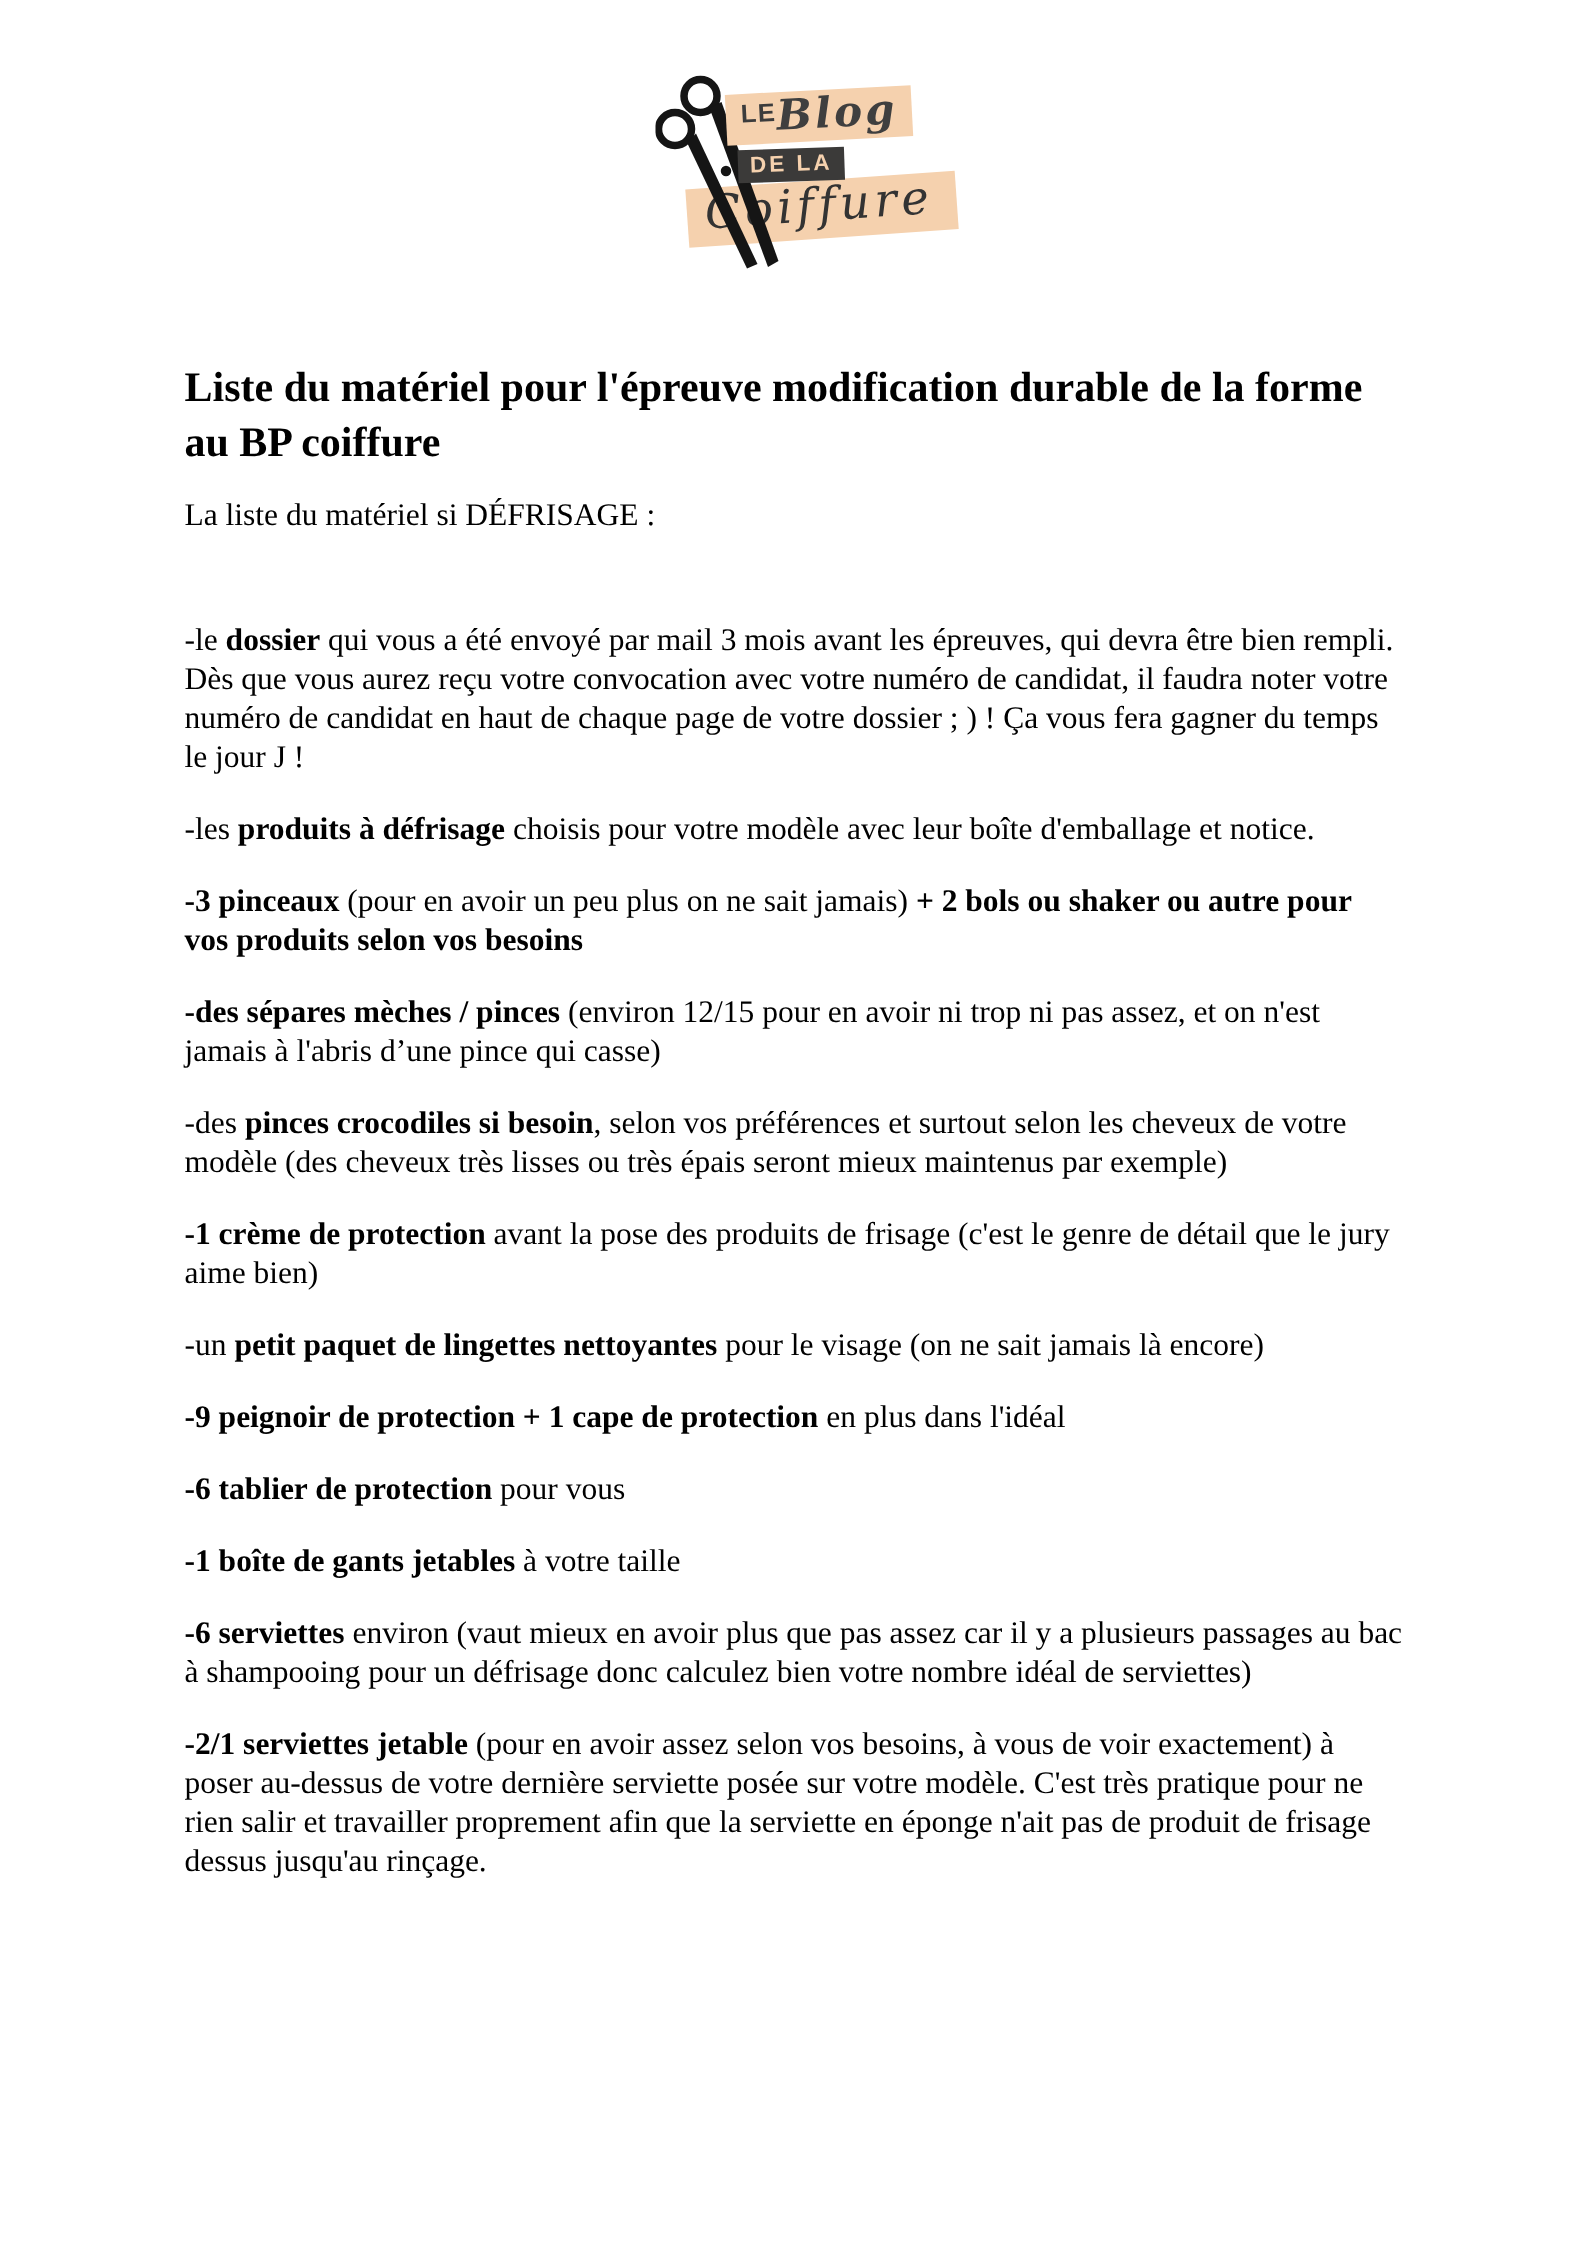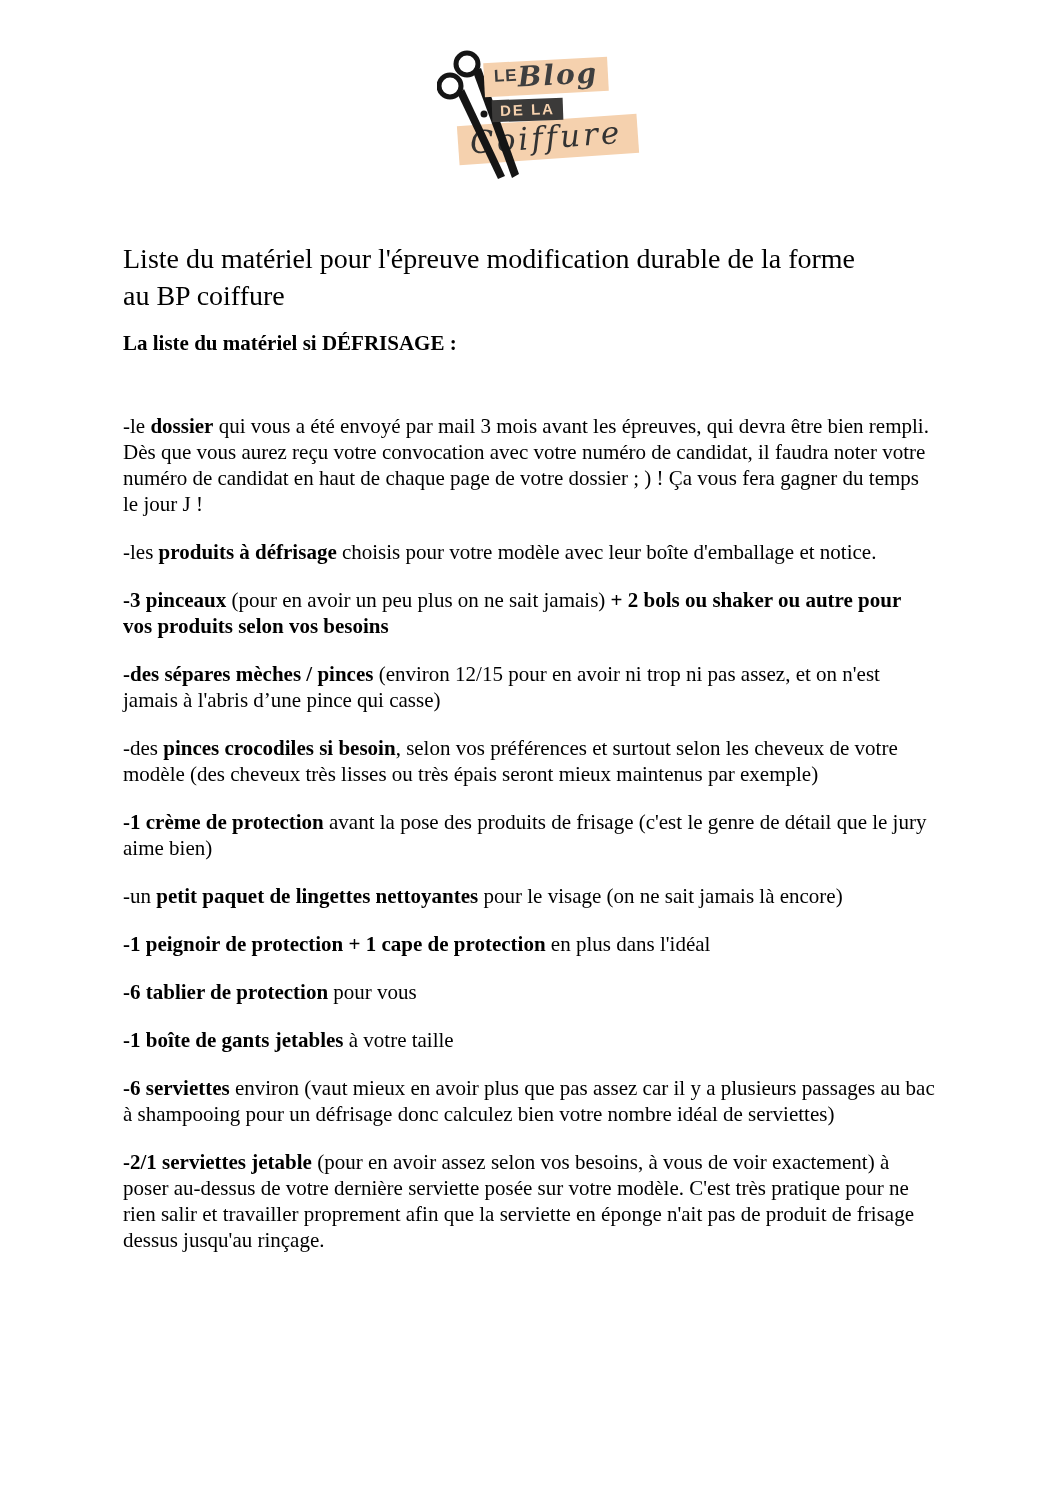--- a/index.html
+++ b/index.html
@@ -58,25 +58,25 @@
     font-family:"DejaVu Serif","Liberation Serif",serif;
     font-style:italic;font-size:31px;color:#333;
     letter-spacing:3px;
   }
   
   .content{
     position:absolute;left:123px;top:240px;width:812px;
   }
   h1.doc-title{
     margin:0;
-    font-size:28px;line-height:37px;font-weight:normal;
+    font-size:28px;line-height:37px;font-weight:bold;
   }
   .doc-subtitle{
     margin:16px 0 0 0;
-    font-size:21px;line-height:27px;font-weight:bold;
+    font-size:21px;line-height:27px;font-weight:normal;
   }
   .paras{margin-top:56px;}
   .para{
     margin:0 0 22px 0;
     font-size:21px;line-height:26px;
   }
   .para strong{font-weight:bold;}
 </style>
 </head>
 <body>
@@ -111,21 +111,21 @@
     <p class="doc-subtitle">La liste du matériel si DÉFRISAGE :</p>
 
     <div class="paras">
         <p class="para"><span>-le </span><strong>dossier</strong><span> qui vous a été envoyé par mail 3 mois avant les épreuves, qui devra être bien rempli. Dès que vous aurez reçu votre convocation avec votre numéro de candidat, il faudra noter votre numéro de candidat en haut de chaque page de votre dossier ; ) ! Ça vous fera gagner du temps le jour J !</span></p>
         <p class="para"><span>-les </span><strong>produits à défrisage</strong><span> choisis pour votre modèle avec leur boîte d'emballage et notice.</span></p>
         <p class="para"><strong>-3 pinceaux</strong><span> (pour en avoir un peu plus on ne sait jamais) </span><strong>+ 2 bols ou shaker ou autre pour vos produits selon vos besoins</strong></p>
         <p class="para"><strong>-des sépares mèches / pinces</strong><span> (environ 12/15 pour en avoir ni trop ni pas assez, et on n'est jamais à l'abris d’une pince qui casse)</span></p>
         <p class="para"><span>-des </span><strong>pinces crocodiles si besoin</strong><span>, selon vos préférences et surtout selon les cheveux de votre modèle (des cheveux très lisses ou très épais seront mieux maintenus par exemple)</span></p>
         <p class="para"><strong>-1 crème de protection</strong><span> avant la pose des produits de frisage (c'est le genre de détail que le jury aime bien)</span></p>
         <p class="para"><span>-un </span><strong>petit paquet de lingettes nettoyantes</strong><span> pour le visage (on ne sait jamais là encore)</span></p>
-        <p class="para"><strong>-1 peignoir de protection + 1 cape de protection</strong><span> en plus dans l'idéal</span></p>
+        <p class="para"><strong>-9 peignoir de protection + 1 cape de protection</strong><span> en plus dans l'idéal</span></p>
         <p class="para"><strong>-6 tablier de protection</strong><span> pour vous</span></p>
         <p class="para"><strong>-1 boîte de gants jetables</strong><span> à votre taille</span></p>
         <p class="para"><strong>-6 serviettes</strong><span> environ (vaut mieux en avoir plus que pas assez car il y a plusieurs passages au bac à shampooing pour un défrisage donc calculez bien votre nombre idéal de serviettes)</span></p>
         <p class="para"><strong>-2/1 serviettes jetable</strong><span> (pour en avoir assez selon vos besoins, à vous de voir exactement) à poser au-dessus de votre dernière serviette posée sur votre modèle. C'est très pratique pour ne rien salir et travailler proprement afin que la serviette en éponge n'ait pas de produit de frisage dessus jusqu'au rinçage.</span></p>
       </div>
   </div>
 
 </div>
 
 </body></html>

